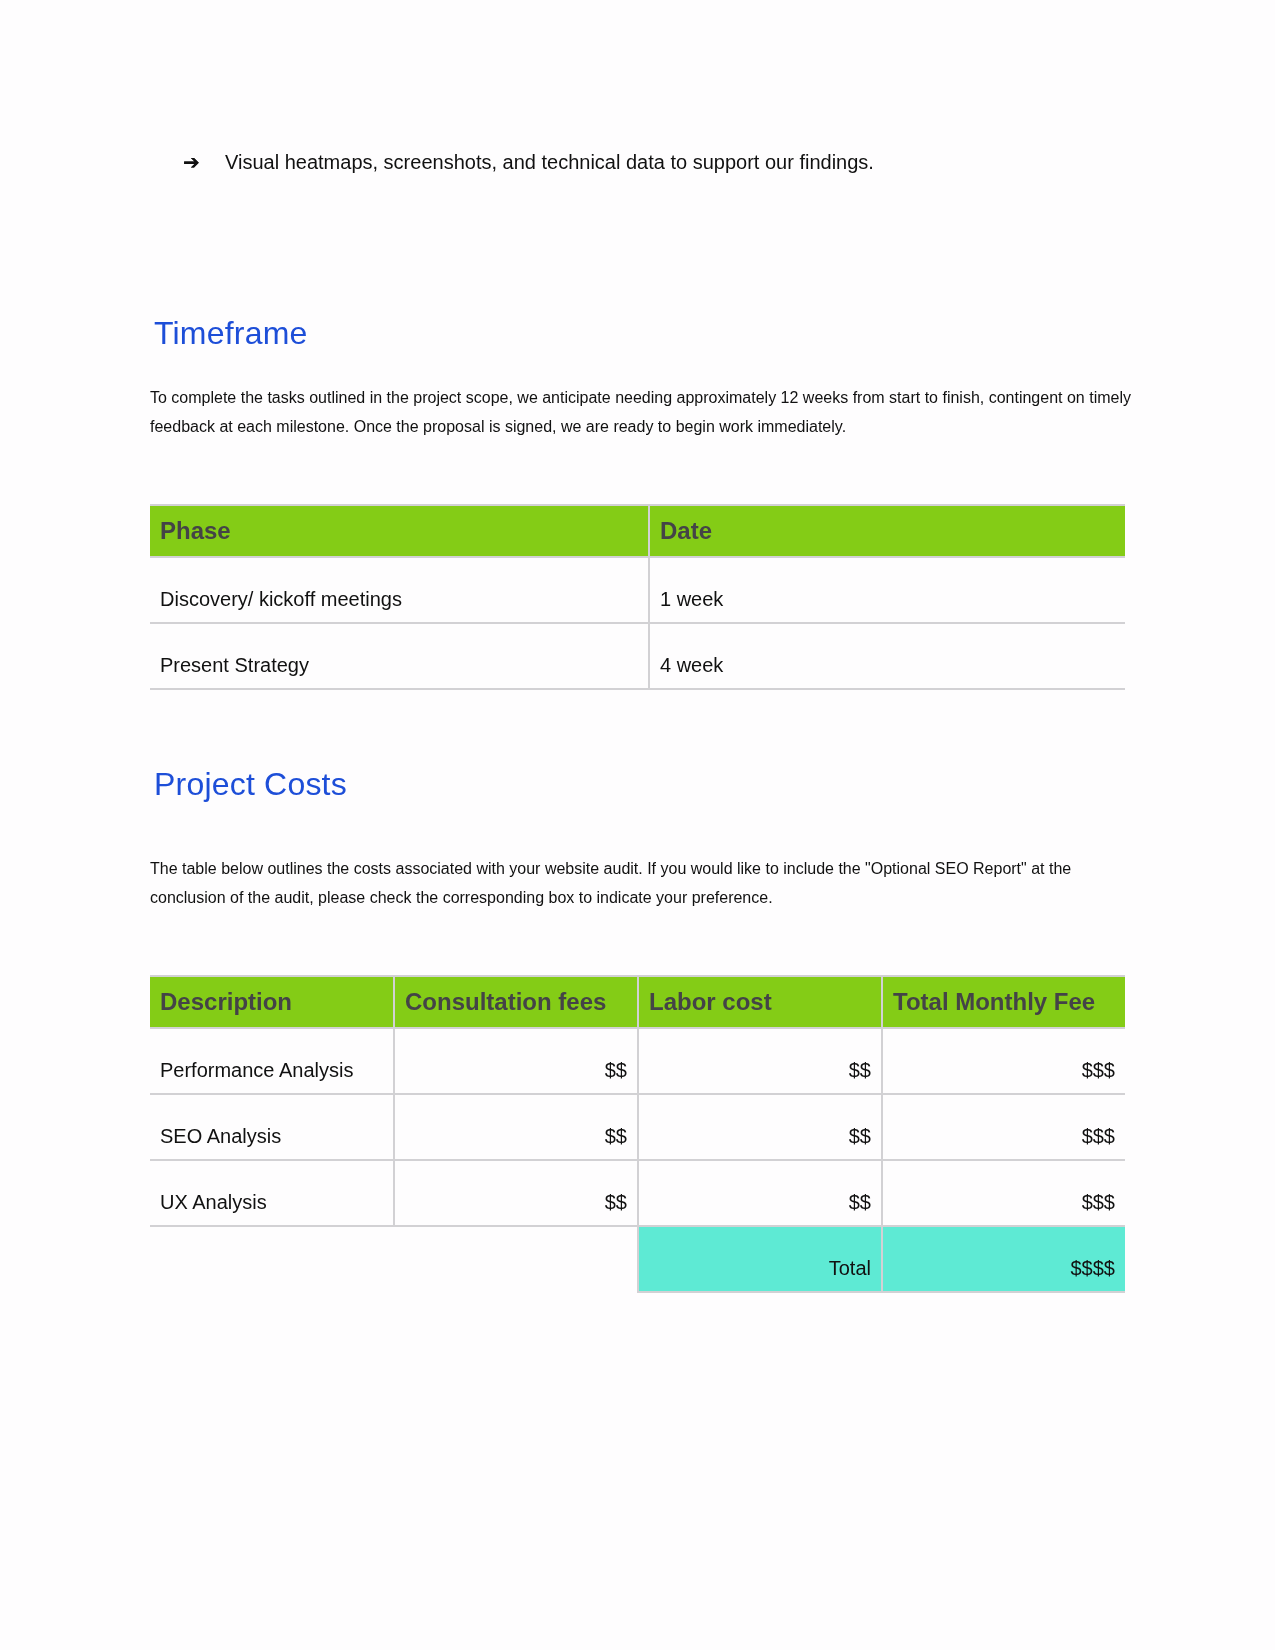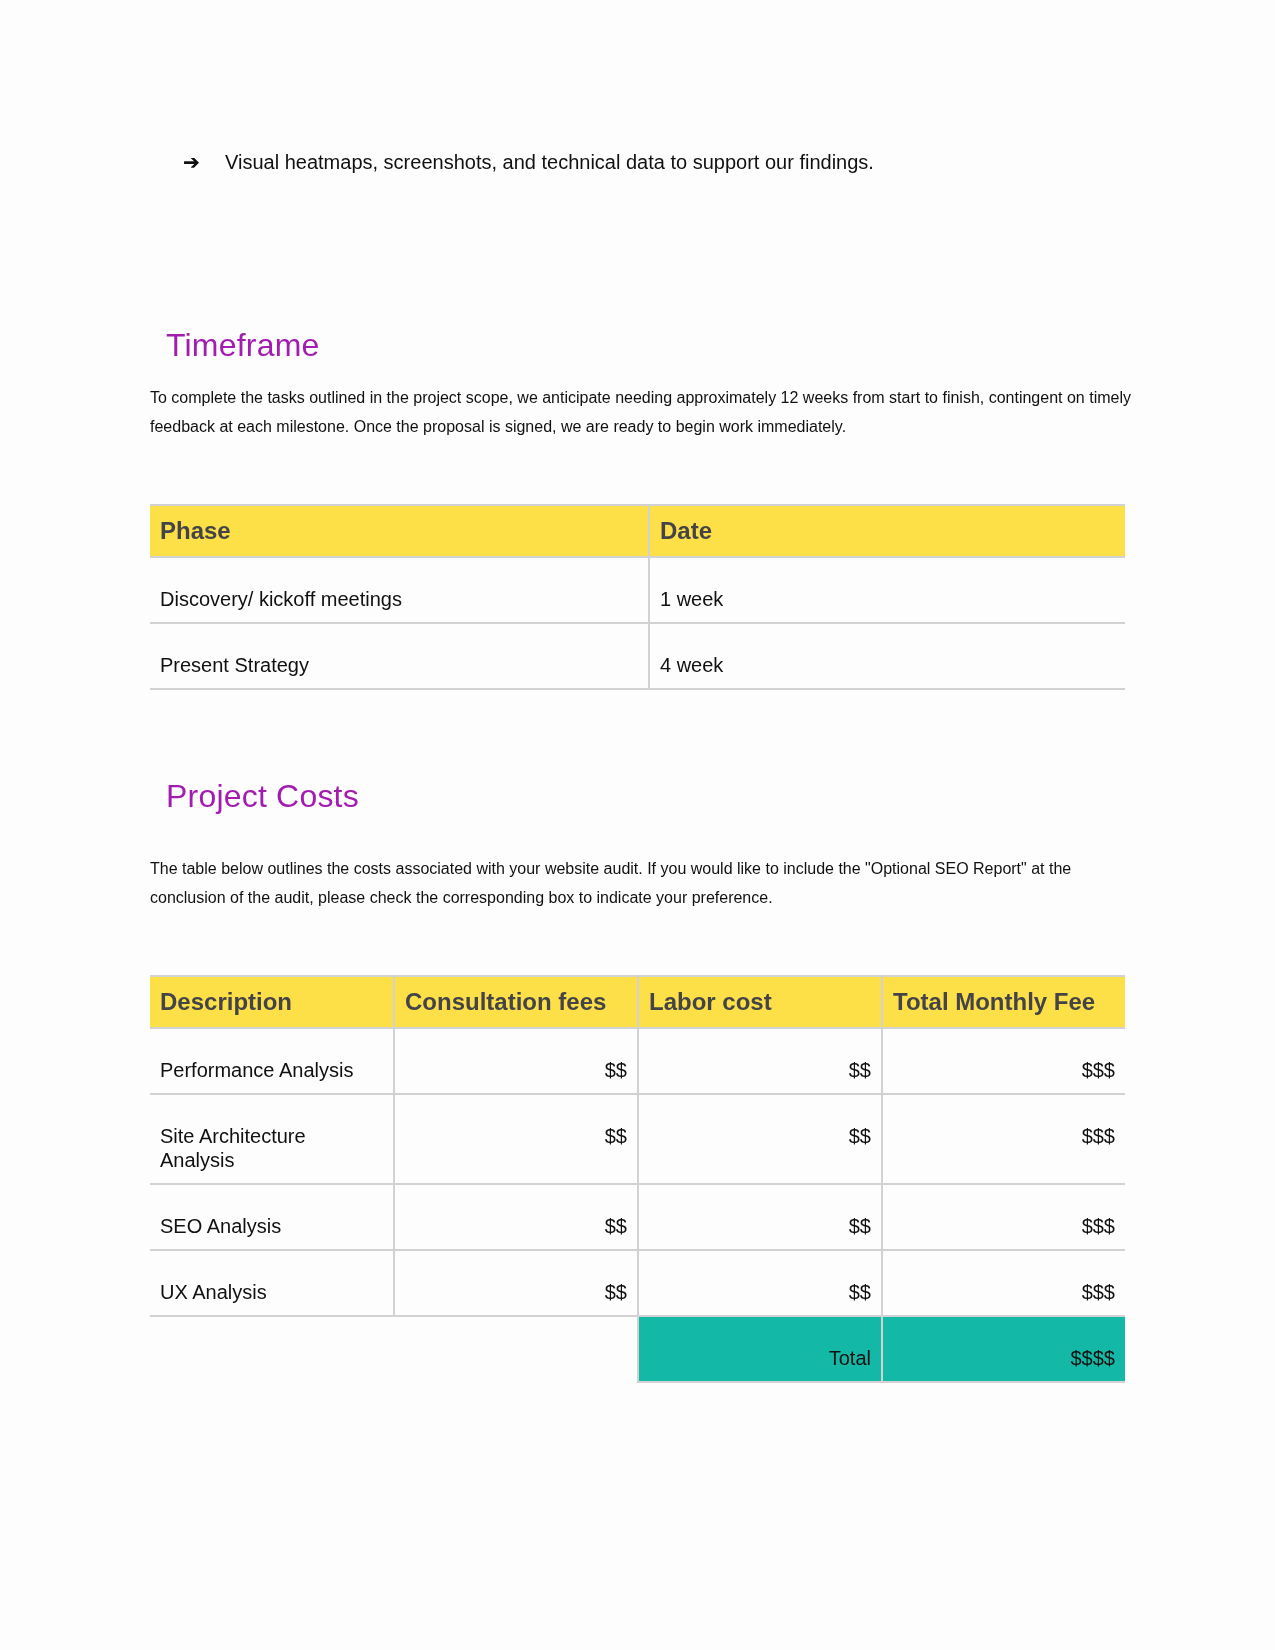--- a/index.html
+++ b/index.html
@@ -4,38 +4,38 @@
 <style>
   html, body { margin: 0; padding: 0; }
   body {
     width: 1275px; height: 1650px; background: #fefdfe;
     font-family: "Liberation Sans", "DejaVu Sans", sans-serif;
     color: #111; position: relative; overflow: hidden;
   }
   .bullets { position: absolute; left: 183px; top: 148px; width: 950px; margin: 0; padding: 0; list-style: none; }
   .bullets li { position: relative; padding-left: 42px; font-size: 20px; line-height: 28.5px; }
   .bullets .arrow { position: absolute; left: 0; top: 0; font-size: 20px; font-weight: bold; }
-  h2 { position: absolute; left: 150px; margin: 16px; font-size: 32px; font-weight: normal; color: #a21caf; letter-spacing: 0.2px; }
+  h2 { position: absolute; left: 150px; margin: 4px; font-size: 32px; font-weight: normal; color: #1d4ed8; letter-spacing: 0.2px; }
   .h-time { top: 311px; }
   .h-cost { top: 762px; }
   p.para { position: absolute; left: 150px; width: 985px; margin: 0; font-size: 16px; line-height: 28.6px; }
   .p-time { top: 384px; }
   .p-cost { top: 855px; }
   table { position: absolute; border-collapse: collapse; table-layout: fixed; font-size: 20px; }
   .t-time { left: 150px; top: 504px; width: 975px; }
   .t-cost { left: 150px; top: 975px; width: 975px; }
   th, td { border: 2px solid #d2d1d4; padding: 0 10px; vertical-align: top; text-align: left; }
-  th { background: #fde047; color: #444347; font-size: 24px; font-weight: bold; height: 50px; vertical-align: middle; }
+  th { background: #84cc16; color: #444347; font-size: 24px; font-weight: bold; height: 50px; vertical-align: middle; }
   td { height: 46px; line-height: 24px; padding-top: 29px; padding-bottom: 11px; box-sizing: border-box; }
   .t-time tr > :first-child, .t-cost tr > :first-child { border-left: none; }
   .t-time tr > :last-child, .t-cost tr > :last-child { border-right: none; }
   .num { text-align: right; }
   .tall td { height: 73px; }
   .empty { border: none !important; border-top: 2px solid #d2d1d4 !important; background: transparent; }
-  .total-cell { background: #14b8a6; text-align: right; }
+  .total-cell { background: #5eead4; text-align: right; }
   .total-row td { border-bottom: 2px solid #d2d1d4; }
   .t-cost .total-row td.total-label { border-left: 2px solid #d2d1d4; }
 </style>
 </head>
 <body>
 
 <ul class="bullets">
   <li>
     <span class="arrow">➔</span>
   </li>
@@ -89,26 +89,20 @@
       <th>Total Monthly Fee</th>
     </tr>
   </thead>
   <tbody>
     <tr>
       <td>Performance Analysis</td>
       <td class="num">$$</td>
       <td class="num">$$</td>
       <td class="num">$$$</td>
     </tr>
-    <tr class="tall">
-      <td>Site Architecture Analysis</td>
-      <td class="num">$$</td>
-      <td class="num">$$</td>
-      <td class="num">$$$</td>
-    </tr>
     <tr>
       <td>SEO Analysis</td>
       <td class="num">$$</td>
       <td class="num">$$</td>
       <td class="num">$$$</td>
     </tr>
     <tr>
       <td>UX Analysis</td>
       <td class="num">$$</td>
       <td class="num">$$</td>

